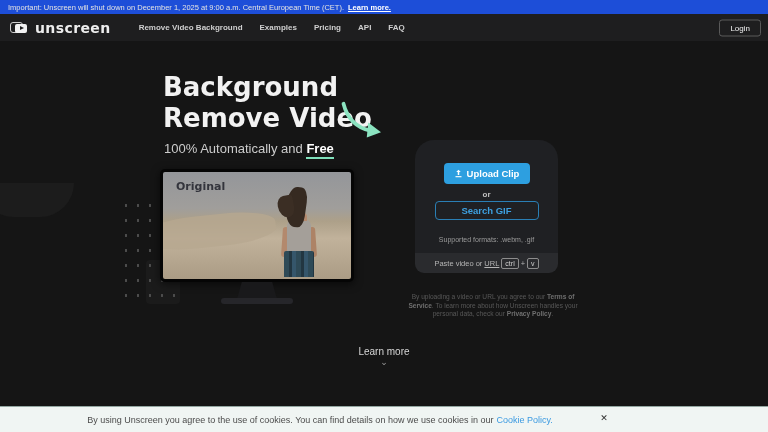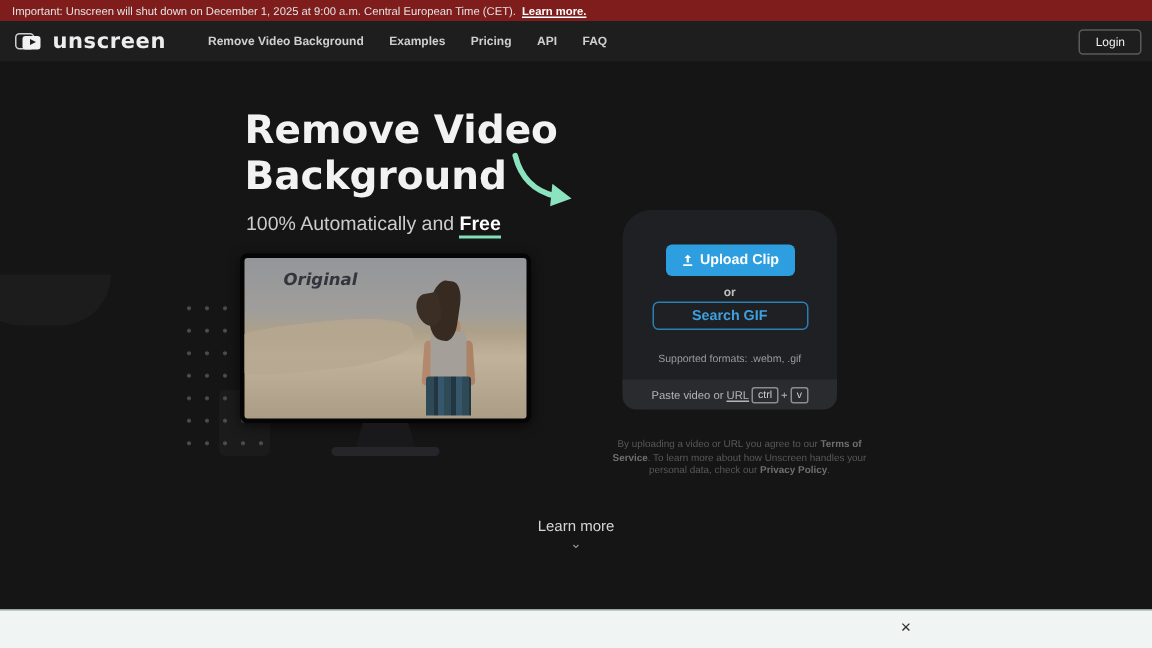--- a/index.html
+++ b/index.html
@@ -1,21 +1,21 @@
 <!DOCTYPE html>
 <html><head>
 <meta charset="utf-8">
 <style>
   * { margin:0; padding:0; box-sizing:border-box; }
   html,body { background:#000; }
   body { font-family:"Liberation Sans","DejaVu Sans",sans-serif; }
   .page { position:relative; width:768px; height:432px; overflow:hidden; background:#151515; }
 
   
-  .top-banner { position:absolute; left:0; top:0; width:768px; height:14px; background:#7f1d1d;
+  .top-banner { position:absolute; left:0; top:0; width:768px; height:14px; background:#1d4ed8;
     display:flex; align-items:center; padding-left:8px; gap:4px;
     font-size:7.5px; color:#e3e3e3; }
   .banner-link { color:#fff; font-weight:bold; text-decoration:underline; cursor:pointer; }
 
   
   .navbar { position:absolute; left:0; top:14px; width:768px; height:27px; background:#1e1e1f;
     display:flex; align-items:center; }
   .brand { display:flex; align-items:center; gap:6px; margin-left:10px; cursor:pointer; }
   .logo-icon { position:relative; width:19px; height:14px; }
   .logo-back { position:absolute; left:0; top:1px; width:13px; height:11px; border:1.2px solid #cfcfcf; border-radius:3px; }
@@ -44,22 +44,22 @@
     background-image:radial-gradient(circle,#4d4d4d 1.1px,transparent 1.5px);
     background-size:12px 15px; background-position:2px 2px; }
 
   
   .monitor { position:absolute; left:160px; top:169px; width:194px; height:136px; }
   .monitor-frame { position:absolute; left:0; top:0; width:194px; height:113px; background:#050505;
     border-radius:5px; padding:3px; box-shadow:0 2px 8px rgba(0,0,0,.6); }
   .screen { position:relative; width:100%; height:100%; border-radius:2px; overflow:hidden;
     background:linear-gradient(180deg,#94969a 0%,#a09e9b 34%,#ada089 46%,#c1b29b 62%,#ab9c85 100%); }
   .dune { position:absolute; left:-10%; top:40%; width:70%; height:30%; background:#b7a890; transform:rotate(-6deg); border-radius:40%; opacity:.8; }
-  .original-label { position:absolute; left:26px; top:8px; font-size:11px; font-weight:bold; color:#33343c;
-    font-family:"DejaVu Sans","Liberation Sans",sans-serif;font-style:italic; }
+  .original-label { position:absolute; left:13px; top:8px; font-size:11px; font-weight:bold; color:#33343c;
+    font-family:"DejaVu Sans","Liberation Sans",sans-serif; }
   .woman { position:absolute; left:61%; top:14%; width:40px; height:100%; }
   .hair { position:absolute; left:8px; top:0; width:20px; height:40px; background:#362a21;
     border-radius:60% 45% 40% 70%; transform:rotate(8deg); }
   .hair:before { content:""; position:absolute; left:-8px; top:10px; width:16px; height:22px; background:#3b2e24;
     border-radius:60% 20% 60% 80%; transform:rotate(-18deg); }
   .torso { position:absolute; left:9px; top:32px; width:24px; height:34px; background:#a49f99; border-radius:7px 7px 2px 2px; }
   .torso:before { content:""; position:absolute; left:4px; top:-6px; width:16px; height:8px; background:#b3896d; border-radius:4px 4px 0 0; }
   .arm-l { position:absolute; left:4px; top:40px; width:6px; height:30px; background:#b3896d; border-radius:3px; transform:rotate(4deg); }
   .arm-r { position:absolute; left:32px; top:40px; width:6px; height:30px; background:#ad8366; border-radius:3px; transform:rotate(-4deg); }
   .skirt { position:absolute; left:6px; top:64px; width:30px; height:26px;
@@ -130,22 +130,22 @@
       <a>FAQ</a>
     </nav>
     <button class="login-btn">Login</button>
   </div>
 
   <div class="blob"></div>
   <div class="ghost-rect"></div>
   <div class="dot-grid"></div>
 
   <h1 class="hero-title">
+    <span>Background</span>
     <span>Remove Video</span>
-    <span>Background</span>
   </h1>
   <svg class="hero-arrow" viewBox="0 0 64 52">
     <path d="M10 3 C 15 23, 28 35, 46 39" stroke="#8be3c0" stroke-width="5" fill="none" stroke-linecap="round"></path>
     <path d="M43 28 L60 41 L41 48 Z" fill="#8be3c0"></path>
   </svg>
   <div class="hero-subtitle">
     <span>100% Automatically and </span><span class="free">Free</span>
   </div>
 
   <div class="monitor">
@@ -189,16 +189,20 @@
   <div class="terms">
     <span>By uploading a video or URL you agree to our </span><b>Terms of Service</b><span>. To learn more about how Unscreen handles your personal data, check our </span><b>Privacy Policy</b><span>.</span>
   </div>
 
   <div class="learn-more">
     <div class="learn-more-label">Learn more</div>
     <div class="chevron-down">⌄</div>
   </div>
 
   <div class="cookie-banner">
+    <div class="cookie-text">
+      <span>By using Unscreen you agree to the use of cookies. You can find details on how we use cookies in our</span>
+      <span class="cookie-link">Cookie Policy.</span>
+    </div>
     <button class="cookie-close">✕</button>
   </div>
 
 </div>
 
 </body></html>

